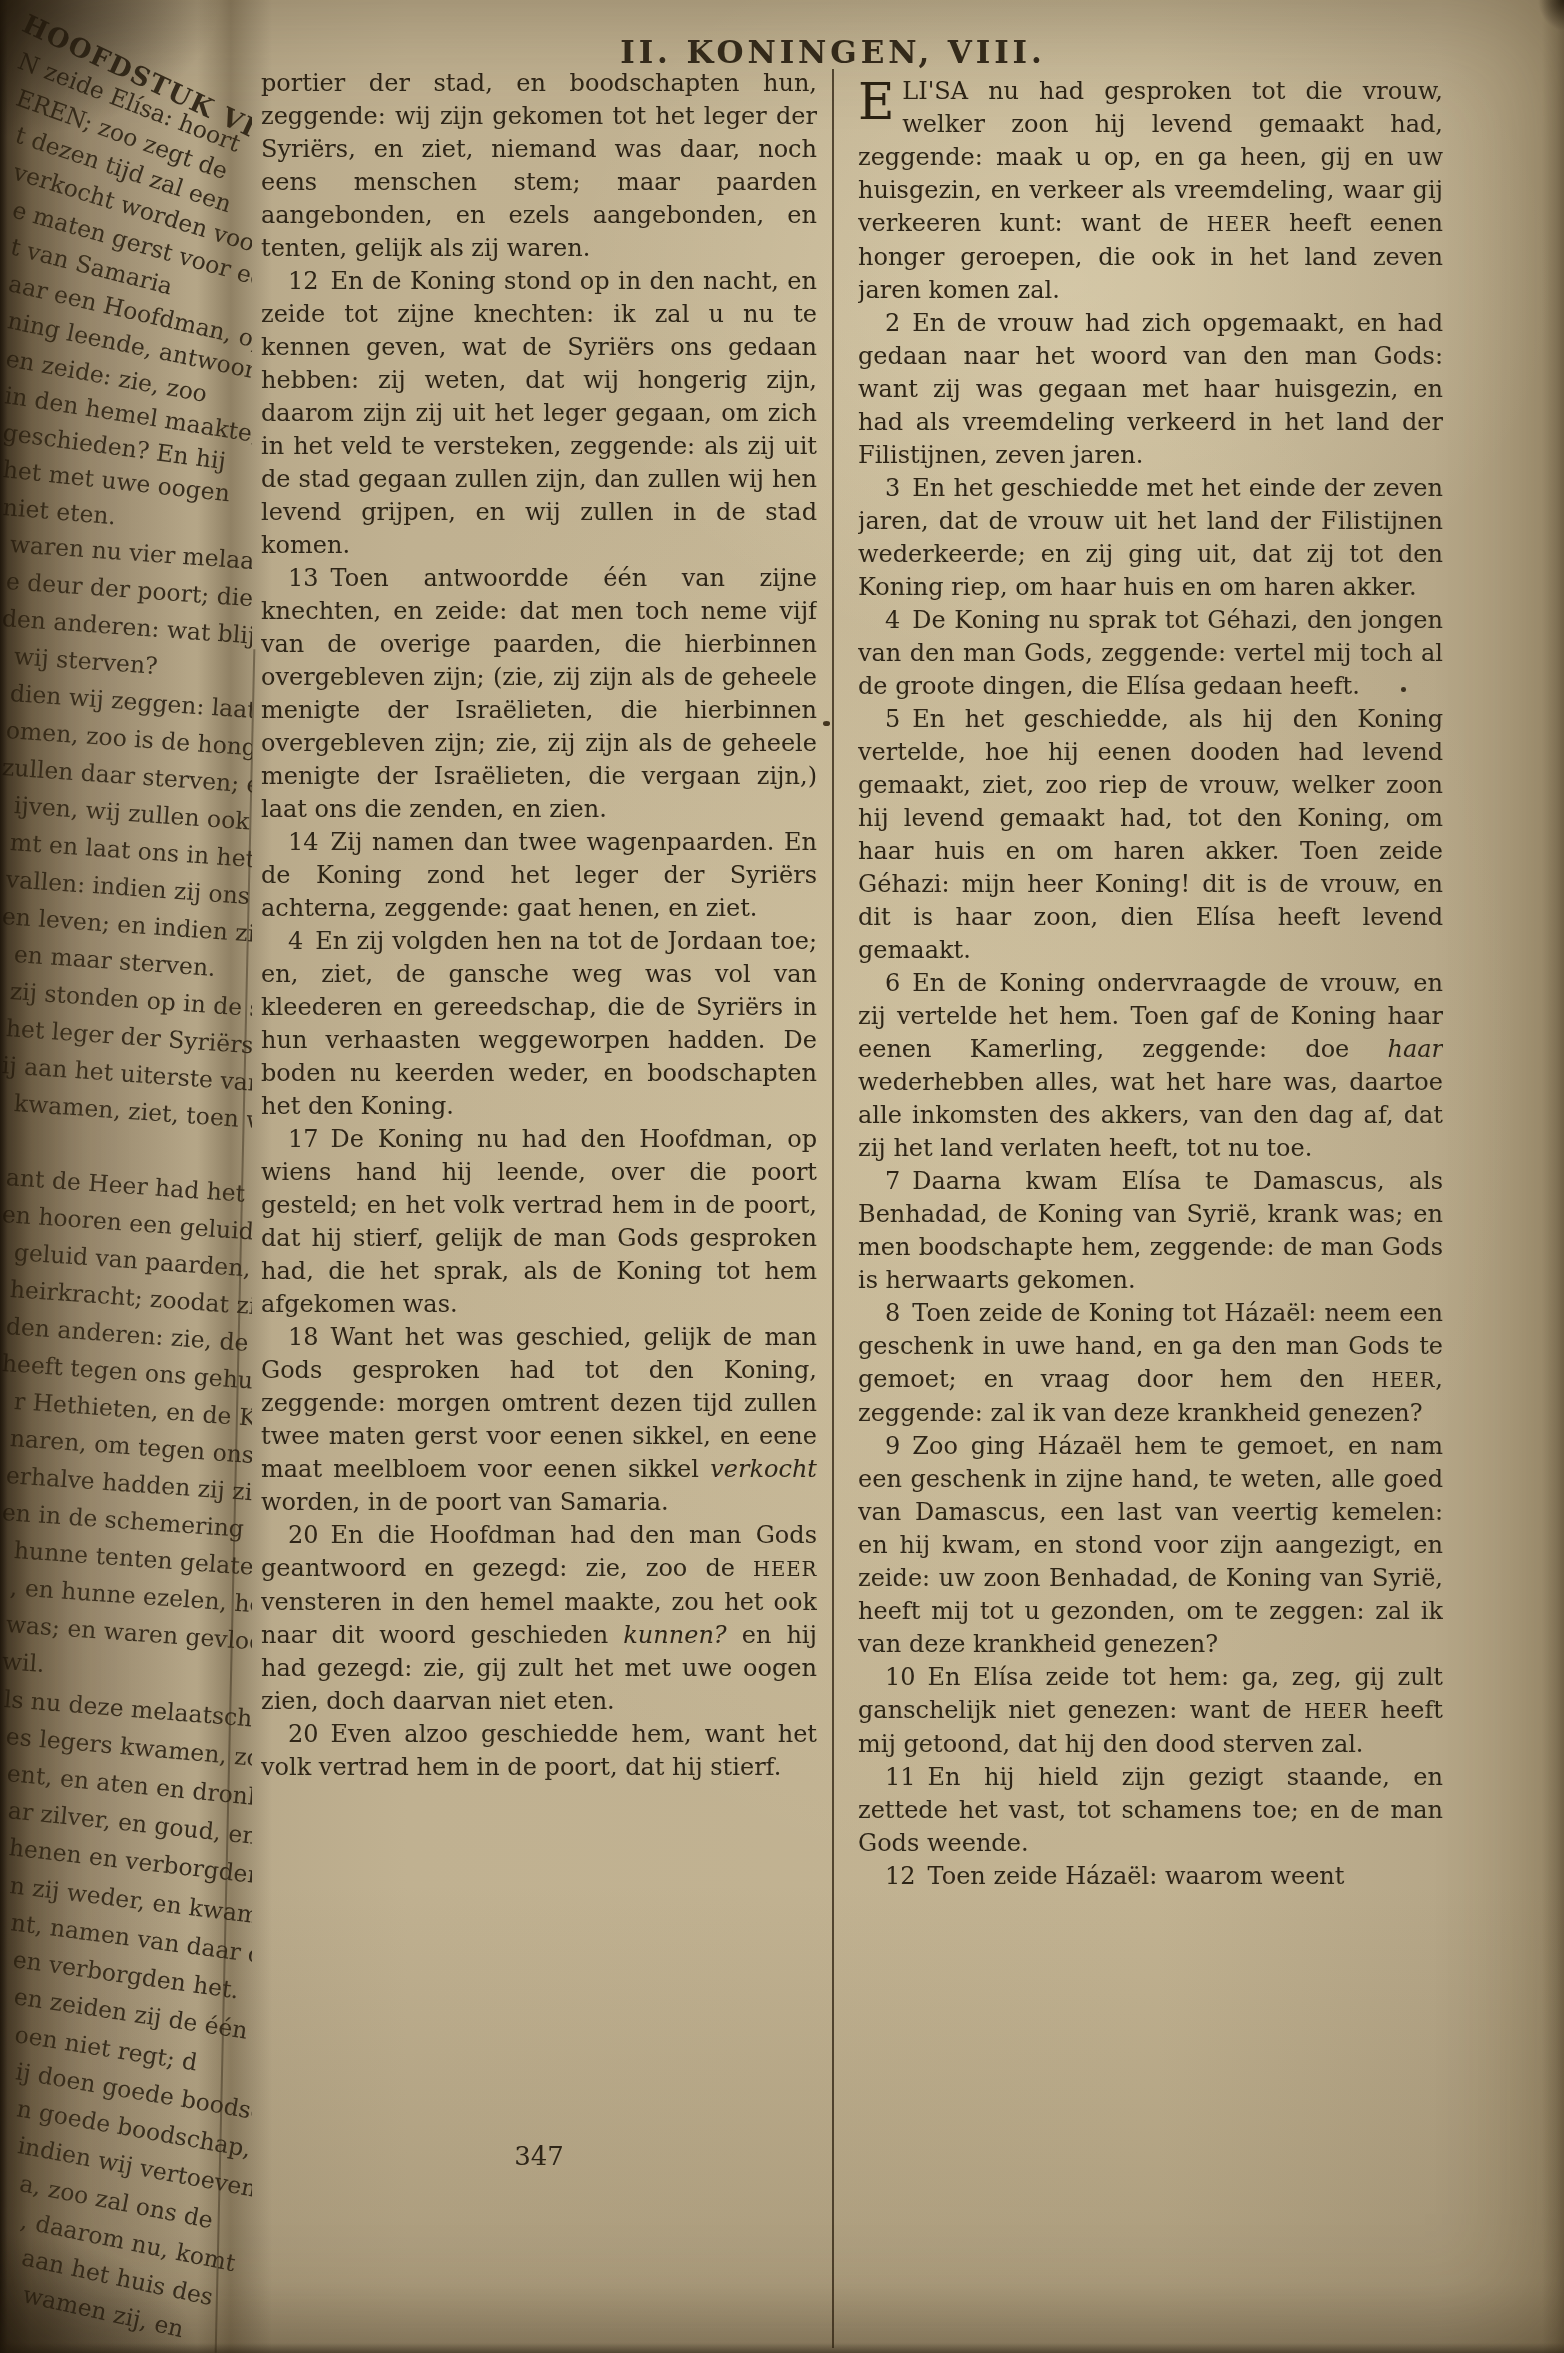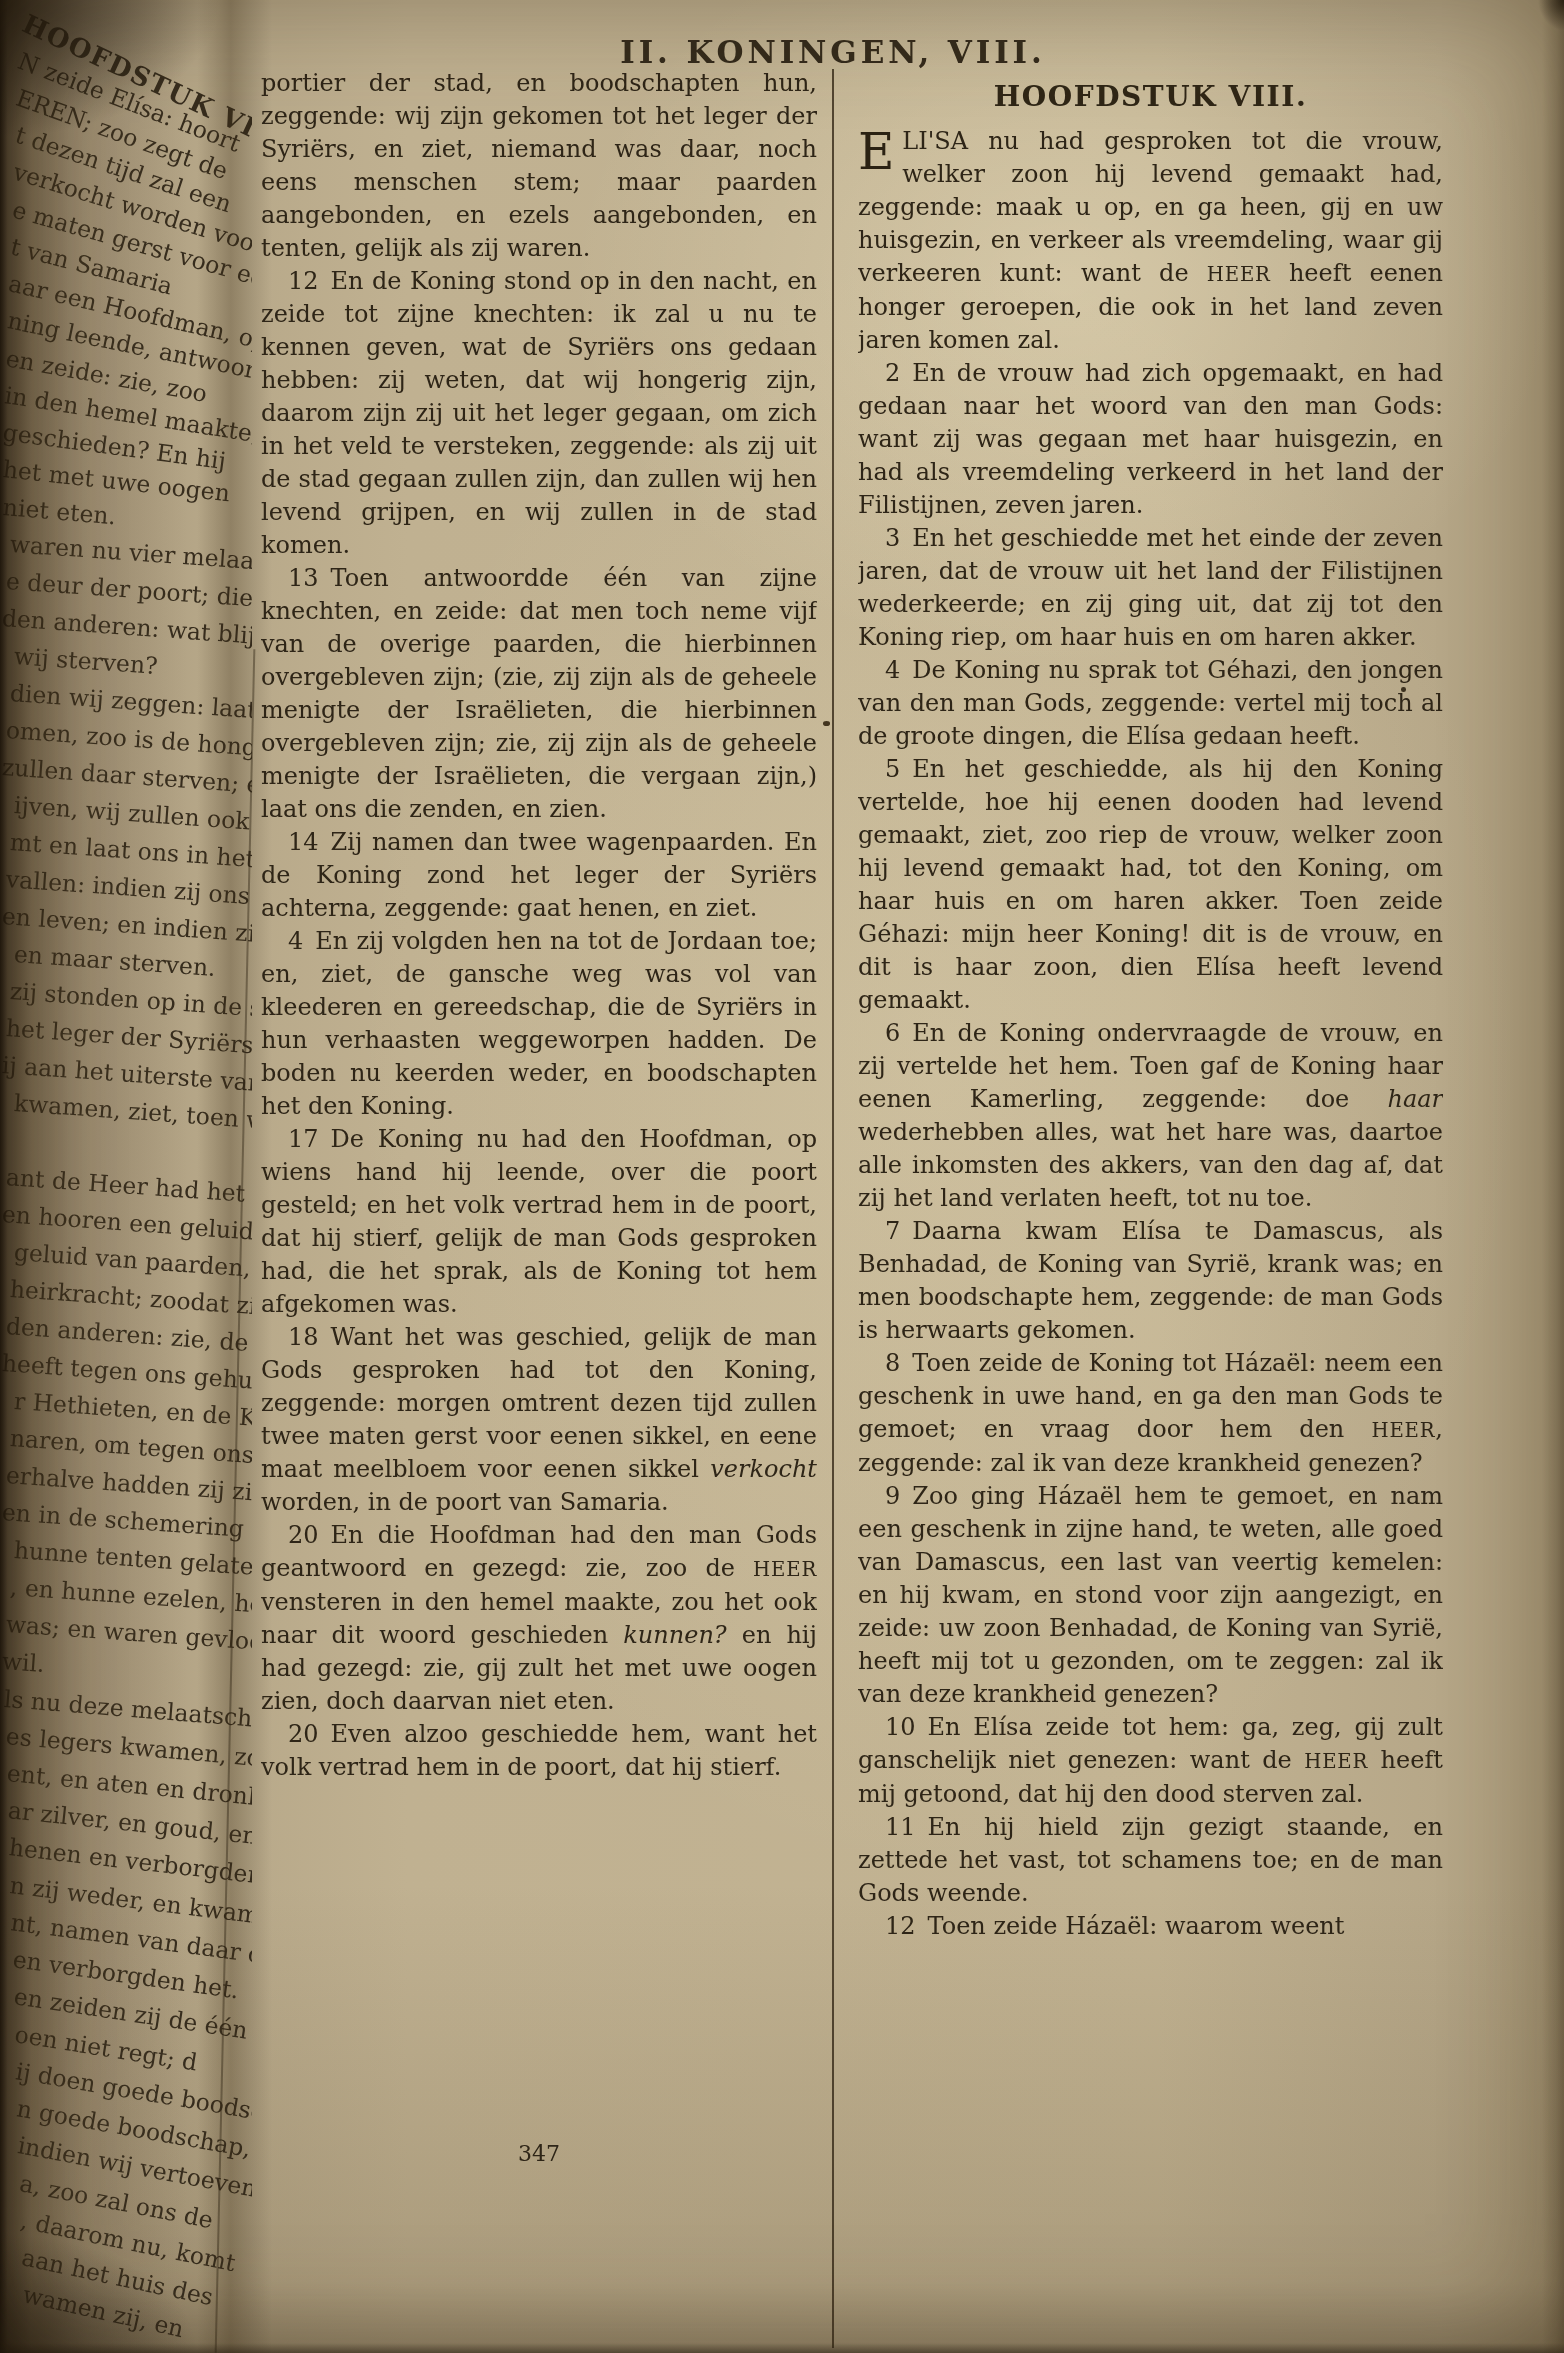--- a/index.html
+++ b/index.html
@@ -57,21 +57,21 @@
   .dropcap { float:left; font-size:50px; line-height:49px; padding:3.1px 7.8px 0 0; color:#2b2213; }
   .sc { font-size:0.82em; letter-spacing:0.8px; }
   i { font-style:italic; }
 
   .rule-center { position:absolute; left:832px; top:69px; height:2279px; width:1.6px;
     background:rgba(52,40,22,0.80); }
   .rule-left { position:absolute; left:234px; top:649px; height:1704px; width:1.6px;
     background:rgba(52,40,22,0.45); transform:rotate(1.3deg); }
 
   .page-number { position:absolute; left:261px; top:2141px; width:556px; text-align:center;
-    font-size:22px; color:#2e2517; }
+    font-size:26px; color:#2e2517; }
 
   .speck { position:absolute; border-radius:50%; background:#3a2f1d; }
   .speck-1 { left:1401px; top:687px; width:4.7px; height:4.7px; }
   .speck-2 { left:823px; top:721px; width:7px; height:4.7px; background:#43351f; }
 </style>
 </head>
 <body>
 
 <div class="page">
 
@@ -154,21 +154,20 @@
         <p class="verse"><span class="vnum">17</span> De Koning nu had den Hoofdman, op wiens hand hij leende, over die poort gesteld; en het volk vertrad hem in de poort, dat hij stierf, gelijk de man Gods gesproken had, die het sprak, als de Koning tot hem afgekomen was.</p>
         <p class="verse"><span class="vnum">18</span> Want het was geschied, gelijk de man Gods gesproken had tot den Koning, zeggende: morgen omtrent dezen tijd zullen twee maten gerst voor eenen sikkel, en eene maat meelbloem voor eenen sikkel <i>verkocht</i> worden, in de poort van Samaria.</p>
         <p class="verse"><span class="vnum">20</span> En die Hoofdman had den man Gods geantwoord en gezegd: zie, zoo de <span class="sc">HEER</span> vensteren in den hemel maakte, zou het ook naar dit woord geschieden <i>kunnen?</i> en hij had gezegd: zie, gij zult het met uwe oogen zien, doch daarvan niet eten.</p>
         <p class="verse"><span class="vnum">20</span> Even alzoo geschiedde hem, want het volk vertrad hem in de poort, dat hij stierf.</p>
       </div>
   </div>
 
   <div class="rule-center"></div>
 
   <div class="right-col">
-    <div class="chapter-heading">HOOFDSTUK VIII.</div>
     <div class="right-verses">
         <p class="verse first"><span class="dropcap">E</span>LI'SA nu had gesproken tot die vrouw, welker zoon hij levend gemaakt had, zeggende: maak u op, en ga heen, gij en uw huisgezin, en verkeer als vreemdeling, waar gij verkeeren kunt: want de <span class="sc">HEER</span> heeft eenen honger geroepen, die ook in het land zeven jaren komen zal.</p>
         <p class="verse"><span class="vnum">2</span> En de vrouw had zich opgemaakt, en had gedaan naar het woord van den man Gods: want zij was gegaan met haar huisgezin, en had als vreemdeling verkeerd in het land der Filistijnen, zeven jaren.</p>
         <p class="verse"><span class="vnum">3</span> En het geschiedde met het einde der zeven jaren, dat de vrouw uit het land der Filistijnen wederkeerde; en zij ging uit, dat zij tot den Koning riep, om haar huis en om haren akker.</p>
         <p class="verse"><span class="vnum">4</span> De Koning nu sprak tot Géhazi, den jongen van den man Gods, zeggende: vertel mij toch al de groote dingen, die Elísa gedaan heeft.</p>
         <p class="verse"><span class="vnum">5</span> En het geschiedde, als hij den Koning vertelde, hoe hij eenen dooden had levend gemaakt, ziet, zoo riep de vrouw, welker zoon hij levend gemaakt had, tot den Koning, om haar huis en om haren akker. Toen zeide Géhazi: mijn heer Koning! dit is de vrouw, en dit is haar zoon, dien Elísa heeft levend gemaakt.</p>
         <p class="verse"><span class="vnum">6</span> En de Koning ondervraagde de vrouw, en zij vertelde het hem. Toen gaf de Koning haar eenen Kamerling, zeggende: doe <i>haar</i> wederhebben alles, wat het hare was, daartoe alle inkomsten des akkers, van den dag af, dat zij het land verlaten heeft, tot nu toe.</p>
         <p class="verse"><span class="vnum">7</span> Daarna kwam Elísa te Damascus, als Benhadad, de Koning van Syrië, krank was; en men boodschapte hem, zeggende: de man Gods is herwaarts gekomen.</p>
         <p class="verse"><span class="vnum">8</span> Toen zeide de Koning tot Házaël: neem een geschenk in uwe hand, en ga den man Gods te gemoet; en vraag door hem den <span class="sc">HEER</span>, zeggende: zal ik van deze krankheid genezen?</p>
         <p class="verse"><span class="vnum">9</span> Zoo ging Házaël hem te gemoet, en nam een geschenk in zijne hand, te weten, alle goed van Damascus, een last van veertig kemelen: en hij kwam, en stond voor zijn aangezigt, en zeide: uw zoon Benhadad, de Koning van Syrië, heeft mij tot u gezonden, om te zeggen: zal ik van deze krankheid genezen?</p>

